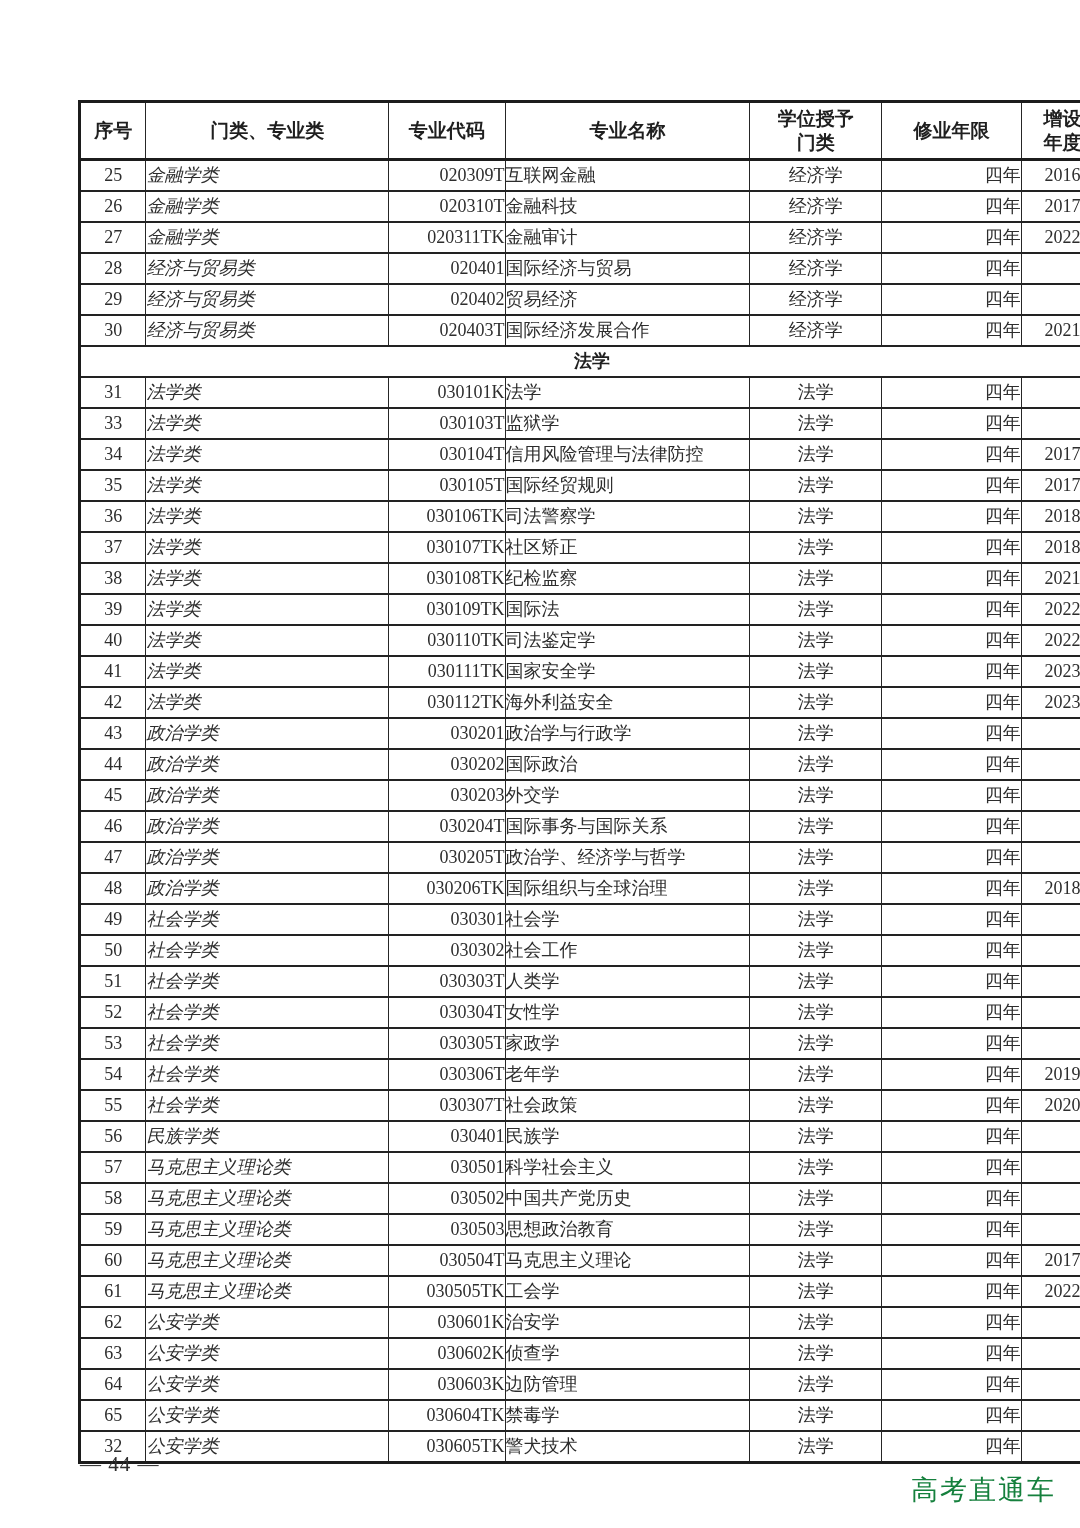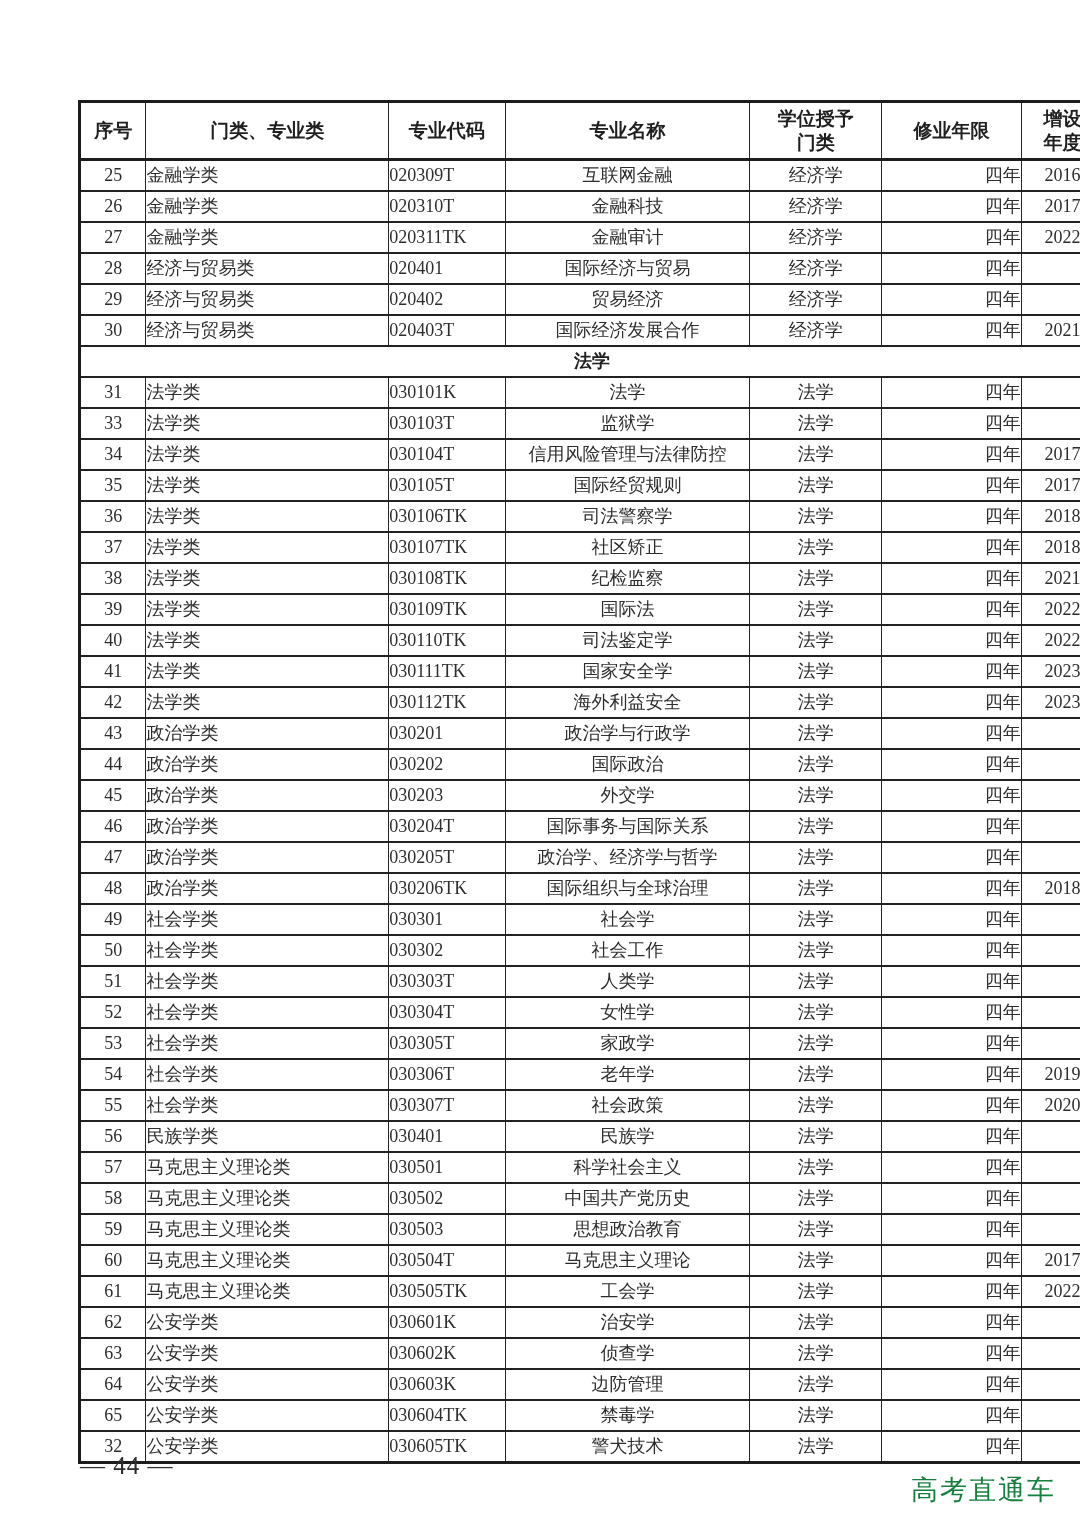--- a/index.html
+++ b/index.html
@@ -49,39 +49,39 @@
     border-bottom: 3px solid #1c1c1c;
   }
   table.majors td {
     font-size: 18px;
     height: 29px;
     line-height: 1.1;
     vertical-align: middle;
     white-space: nowrap;
   }
   td.c-no      { text-align: center; }
-  td.c-cat     { text-align: left; padding-left: 6px; }
-  td.c-code    { text-align: left; padding-left: 5px; font-size: 17.5px; }
-  td.c-name    { text-align: center; padding-left: 5px; margin-top: 24px; }
+  td.c-cat     { text-align: left; padding-left: 6px; font-style: italic; }
+  td.c-code    { text-align: right; padding-left: 5px; font-size: 17.5px; }
+  td.c-name    { text-align: left; padding-left: 5px; margin-top: 24px; }
   td.c-degree  { text-align: center; }
   td.c-years   { text-align: right; }
   td.c-added   { text-align: center; font-size: 17.5px; font-family: Liberation Serif, serif; }
   td.section-cell {
     text-align: center;
     font-family: "Liberation Sans", "DejaVu Sans", sans-serif;
     font-weight: bold;
     font-size: 19px;
     height: 48px;
     color: #1f1f1f;
   }
   .page-number {
     position: absolute;
     left: 80px;
     top: 1452px;
-    font-size: 25px;
+    font-size: 21px;
     color: #2d2d2d;
     letter-spacing: 1px;
   }
   .watermark {
     position: absolute;
     right: 24px;
     top: 1472px;
     font-family: "Liberation Sans", "DejaVu Sans", sans-serif;
     font-size: 27px;
     color: #15803d;

